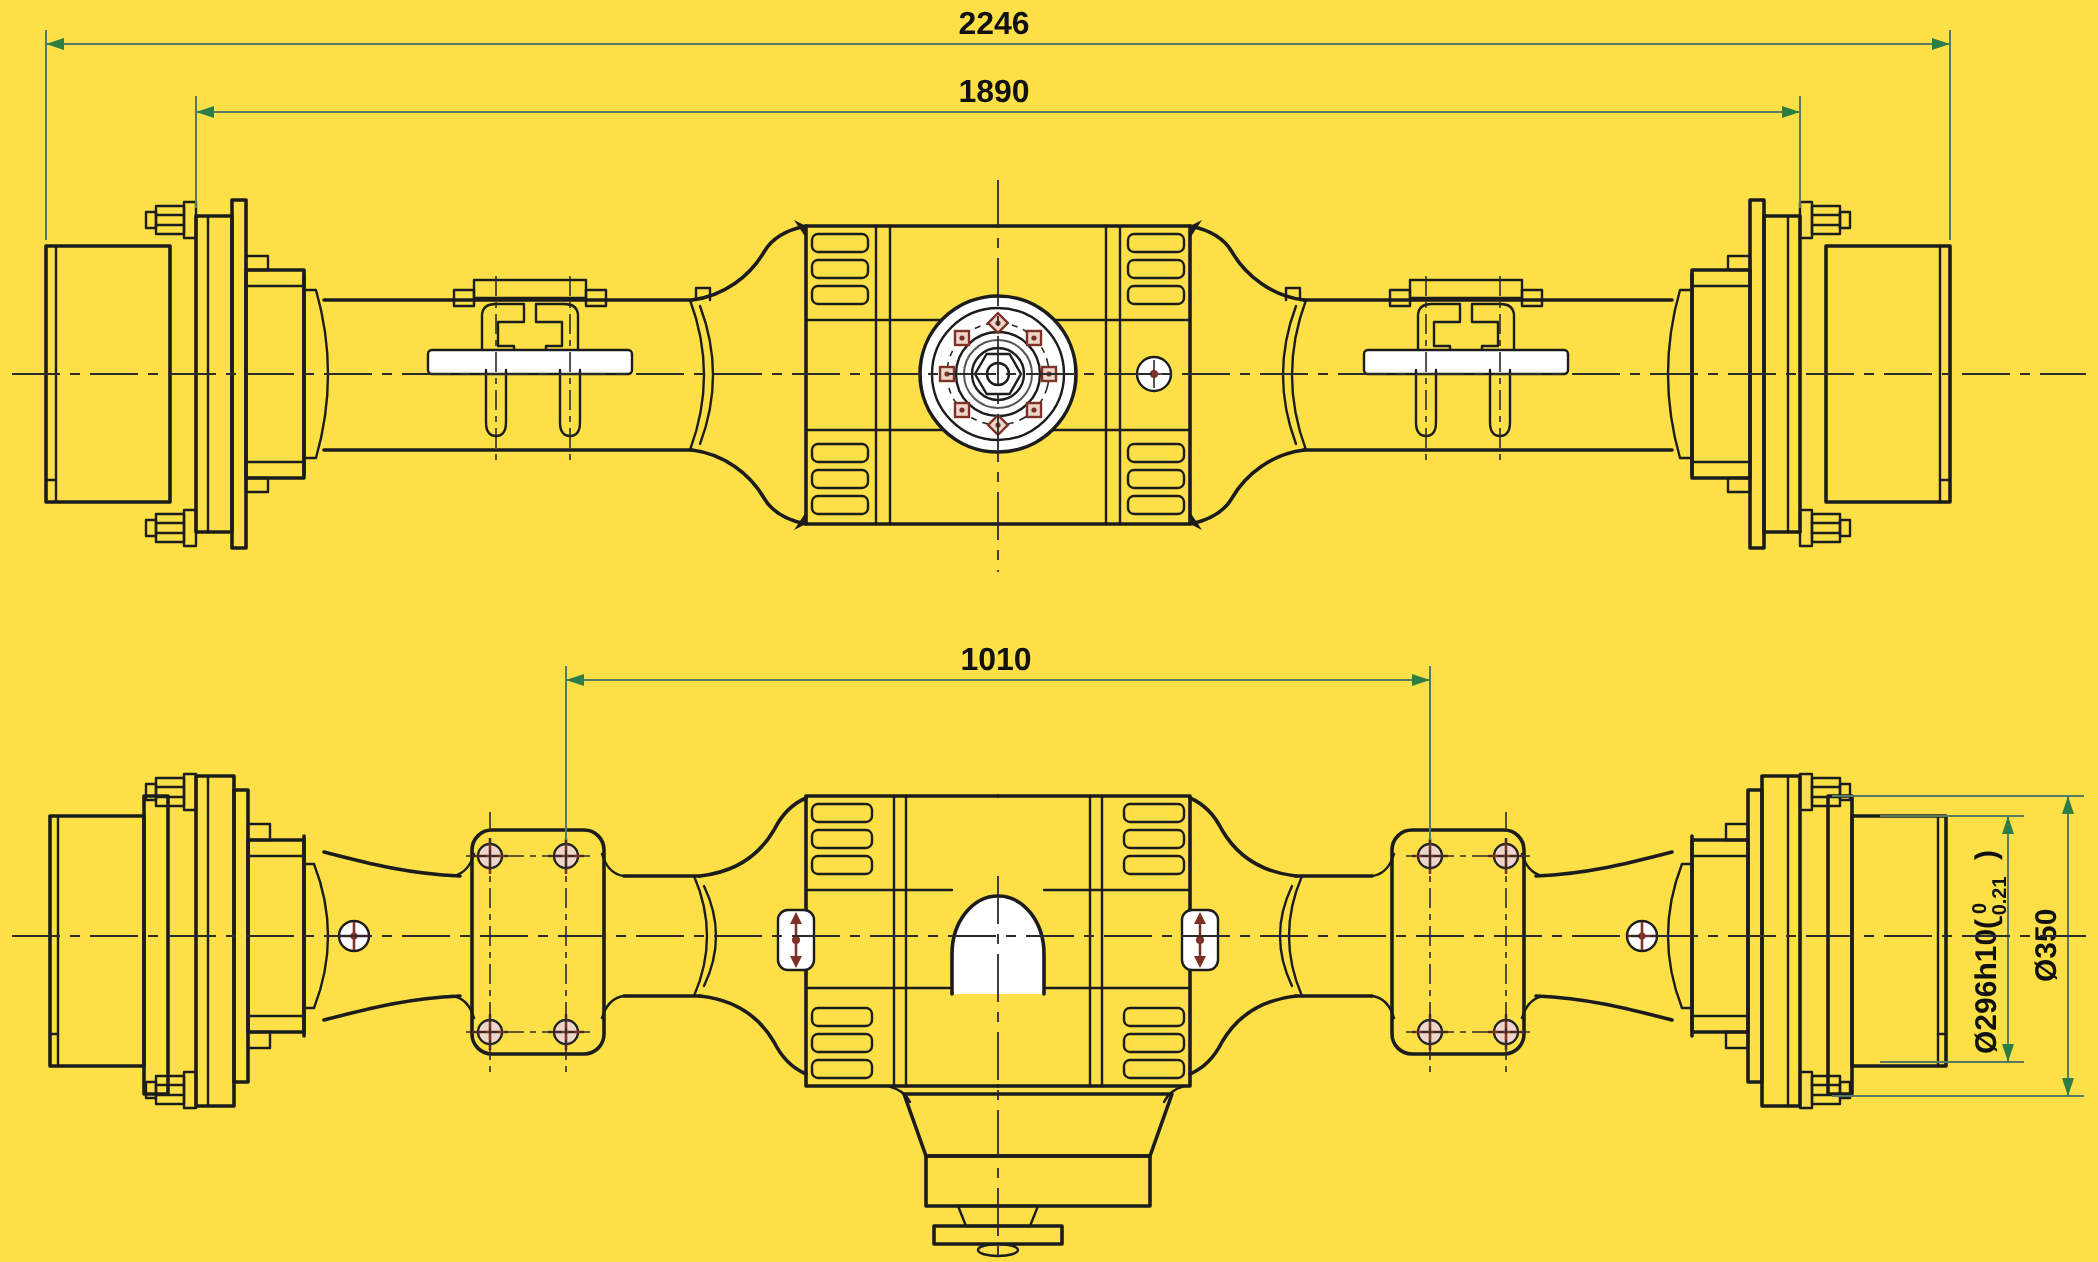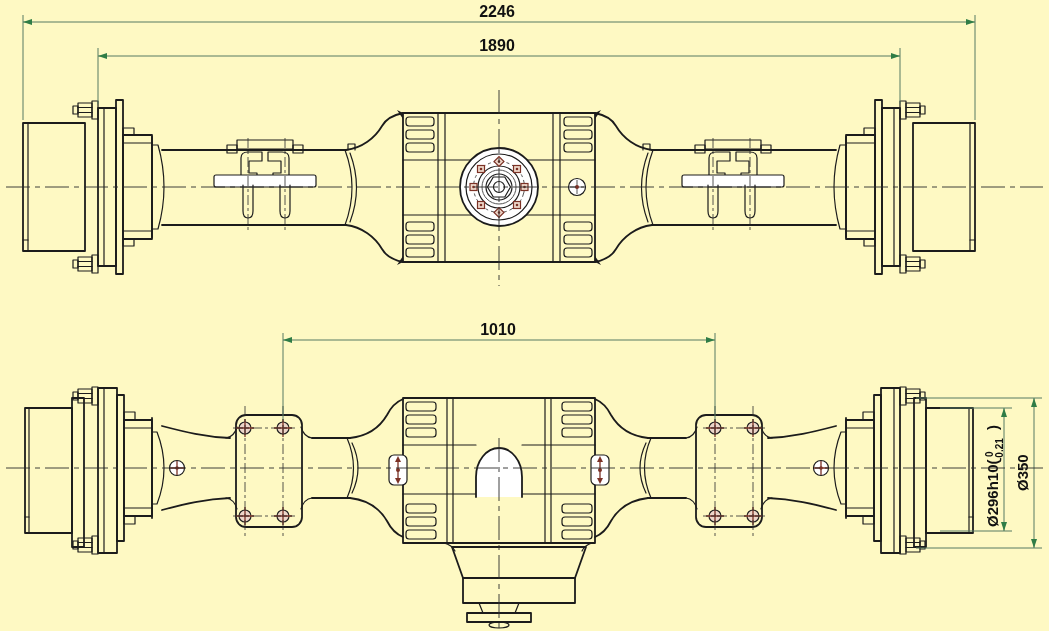--- a/index.html
+++ b/index.html
@@ -1,16 +1,16 @@
 <!DOCTYPE html>
 <html><head>
 <meta charset="utf-8">
 <style>
   html,body{margin:0;padding:0;background:#ffffff;}
-  .stage{width:1049px;height:631px;background:#fef9c3;position:relative;font-family:"Liberation Sans",sans-serif;}
+  .stage{width:1049px;height:631px;background:#fde047;position:relative;font-family:"Liberation Sans",sans-serif;}
   svg{display:block;}
   .ol{fill:none;stroke:#1c1c1c;stroke-width:1.8;stroke-linejoin:round;stroke-linecap:round;}
   .ol2{fill:none;stroke:#1c1c1c;stroke-width:1.2;stroke-linejoin:round;stroke-linecap:round;}
   .thin{fill:none;stroke:#555;stroke-width:1;}
   .wfill{fill:#ffffff;}
   .cl{fill:none;stroke:#2b2b2b;stroke-width:0.9;stroke-dasharray:24 5 5 5;}
   .cls{fill:none;stroke:#2b2b2b;stroke-width:0.8;stroke-dasharray:10 3 3 3;}
   .dim{fill:none;stroke:#567a62;stroke-width:1;}
   .dimarrow{fill:#2f7d46;stroke:none;}
   .dimtext{font:600 16px "Liberation Sans",sans-serif;fill:#111;}

